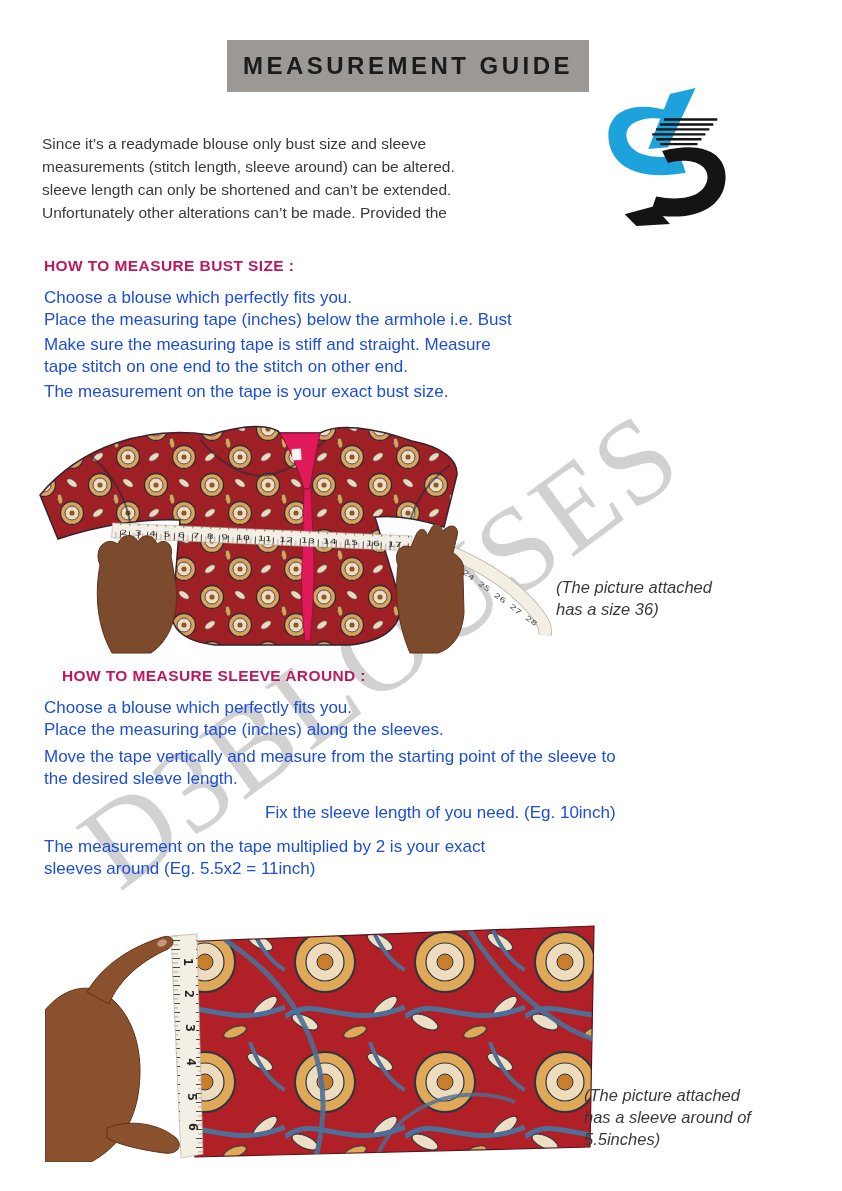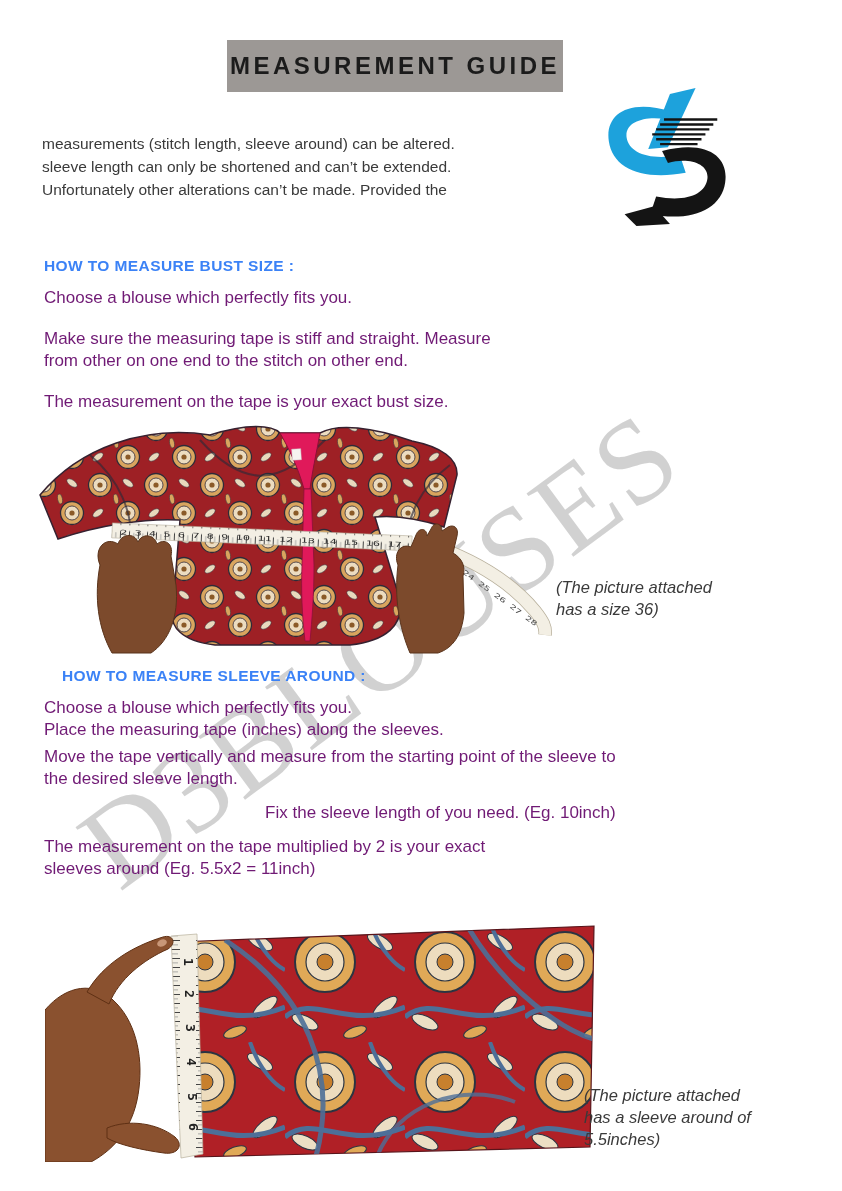--- a/index.html
+++ b/index.html
@@ -8,39 +8,39 @@
     overflow:hidden;font-family:"Liberation Sans",sans-serif;color:#3c3c3c;
   }
   .watermark{
     position:absolute;left:380px;top:650px;z-index:1;
     transform:translate(-50%,-50%) rotate(-36.5deg);
     font-family:"Liberation Serif",serif;font-size:120px;letter-spacing:3px;
     color:#cacaca;opacity:.85;white-space:nowrap;user-select:none;
   }
   .layer{position:absolute;z-index:2;}
   .title-bar{
-    left:227px;top:40px;width:336px;height:52px;background:#9c9895;
+    left:227px;top:40px;width:362px;height:52px;background:#9c9895;
     display:flex;align-items:center;justify-content:center;
   }
   .title-bar span{
     font-weight:bold;font-size:24px;letter-spacing:3.5px;color:#1b1b1b;
   }
   .logo{left:606px;top:88px;width:120px;height:138px;}
   .intro{left:42px;top:132px;font-size:15.5px;line-height:23px;color:#3a3a3a;}
   .sec-heading{
-    font-weight:bold;font-size:15.5px;letter-spacing:.4px;color:#3b82f6;
+    font-weight:bold;font-size:15.5px;letter-spacing:.4px;color:#be185d;
     white-space:nowrap;
   }
   .h1{left:44px;top:257px;}
   .h2{left:62px;top:667px;}
-  .steps{font-size:17px;line-height:22px;color:#701a75;}
+  .steps{font-size:17px;line-height:22px;color:#1d4ed8;}
   .steps-bust{left:44px;top:287px;}
   .steps-sleeve{left:44px;top:697px;}
   .steps .para{margin:0;}
-  .steps-bust .para+.para{margin-top:19px;}
+  .steps-bust .para+.para{margin-top:3px;}
   .steps-sleeve .p2{margin-top:5px;}
   .steps-sleeve .p3{margin-top:12px;text-align:right;}
   .steps-sleeve .p4{margin-top:9px;}
   .steps-sleeve .p5{margin-top:12px;}
   .caption{font-size:16.5px;line-height:22px;color:#3a3a3a;font-style:italic;}
   .cap1{left:556px;top:576px;}
   .cap2{left:584px;top:1084px;}
   .photo1{left:30px;top:415px;width:530px;height:240px;}
   .photo2{left:45px;top:922px;width:552px;height:240px;}
   svg text{font-family:"DejaVu Sans Mono",monospace;}
@@ -62,34 +62,36 @@
 
     <path d="M66 24 C 20 10, -2 28, 2 54 C 6 82, 36 94, 80 86 L 74 68 C 44 74, 22 66, 20 50 C 18 34, 40 28, 60 32 Z" fill="#1da2dc"></path>
 
     <path d="M58 32 H112 M54 37 H108 M50 42 H104 M46 47 H100 M50 52 H96 M54 57 H92" stroke="#141414" stroke-width="2.4"></path>
 
     <path d="M56 64 C 102 52, 124 70, 120 96 C 116 124, 84 136, 44 128 L 50 110 C 80 116, 100 108, 102 92 C 104 76, 82 70, 62 76 Z" fill="#141414"></path>
     <polygon points="18,128 48,120 64,138 30,140" fill="#141414"></polygon>
   </svg>
 
   <div class="layer intro">
+    <div>Since it’s a readymade blouse only bust size and sleeve</div>
     <div>measurements (stitch length, sleeve around) can be altered.</div>
     <div>sleeve length can only be shortened and can’t be extended.</div>
     <div>Unfortunately other alterations can’t be made. Provided the</div>
   </div>
 
   <div class="layer sec-heading h1">HOW TO MEASURE BUST SIZE :</div>
 
   <div class="layer steps steps-bust">
     <div class="para">
       <div>Choose a blouse which perfectly fits you.</div>
+      <div>Place the measuring tape (inches) below the armhole i.e. Bust</div>
     </div>
     <div class="para">
       <div>Make sure the measuring tape is stiff and straight. Measure</div>
-      <div>from other on one end to the stitch on other end.</div>
+      <div>tape stitch on one end to the stitch on other end.</div>
     </div>
     <div class="para">
       <div>The measurement on the tape is your exact bust size.</div>
     </div>
   </div>
 
   <svg class="layer photo1" viewBox="0 0 530 240">
     <defs>
       <pattern id="kp1" width="56" height="56" patternUnits="userSpaceOnUse">
         <rect width="56" height="56" fill="#9e2025"></rect>

